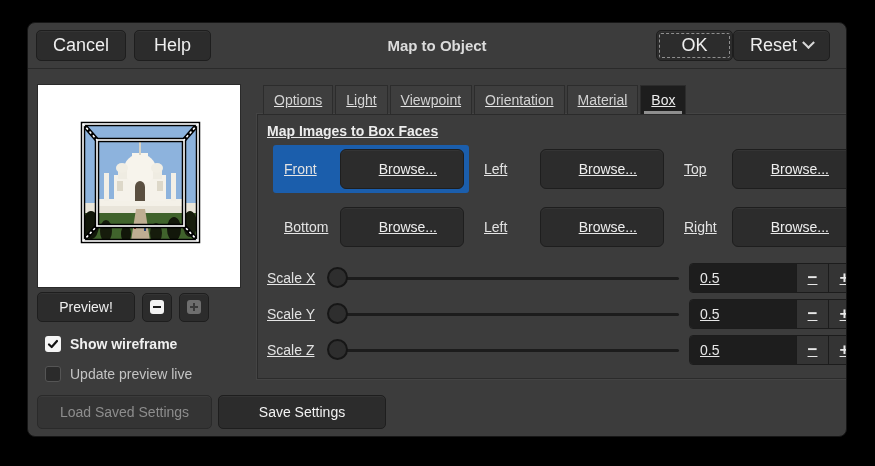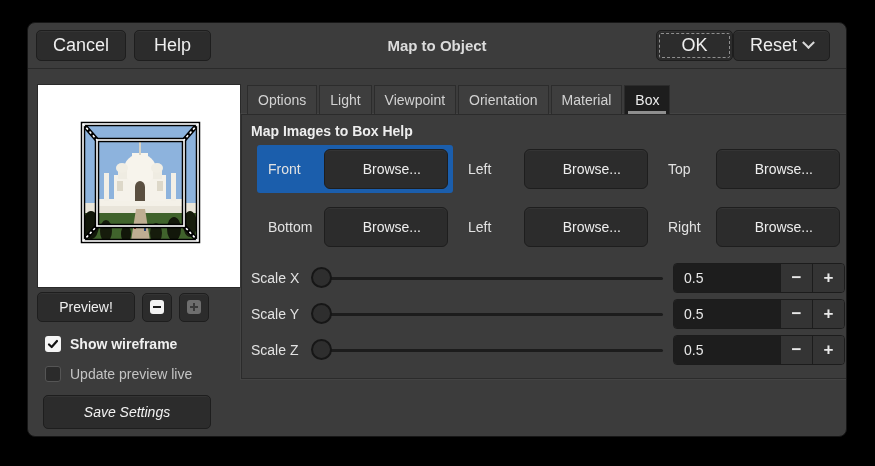--- a/index.html
+++ b/index.html
@@ -22,21 +22,21 @@
            font-weight:bold; font-size:15px; color:#dcdcdc; pointer-events:none; }
   .hright { margin-left:auto; display:flex; }
   .reset-btn { gap:7px; }
   .chev { width:9px; height:9px; border-right:2px solid #d8d8d8;
           border-bottom:2px solid #d8d8d8; transform:rotate(45deg) translate(-2px,-2px); }
   .ok-btn { outline:1px dashed #8f8f8f; outline-offset:-4px; margin-right:0; }
 
   
   .content { display:flex; padding:15px 11px 0 9px; }
   .leftcol { width:204px; flex:none; }
-  .rightcol { flex:1; margin-left:0; }
+  .rightcol { flex:1; margin-left:16px;text-decoration:underline; }
 
   
   .preview-box { width:204px; height:204px; background:#ffffff;
                  border:1px solid #2a2a2a; }
   .preview-controls { margin-top:4px; display:flex; align-items:center; }
   .preview-btn { height:30px; width:98px; font-size:14px; }
   .zbtn { width:30px; height:29px; margin-left:7px; }
   .zbtn:first-of-type { margin-left:28px; }
   .zicon { width:14px; height:14px; border-radius:3px; background:#f2f2f2;
            position:relative; }
@@ -91,21 +91,21 @@
   .spin-value { flex:1; background:#1d1d1d; color:#e8e8e8; font-size:14px;
                 display:flex; align-items:center; padding-left:10px; }
   .spin-btn { width:32px; flex:none; background:#343434; border-left:1px solid #1c1c1c;
               color:#e8e8e8; font-size:17px; display:flex; align-items:center;
               justify-content:center; font-weight:bold; }
 
   
   .footer { display:flex; margin:13px 0 0 9px; }
   .fbtn { height:34px; border-radius:5px; font-size:14px; }
   .load-btn { width:175px; color:#8d8d8d; background:#343434; border-color:#2a2a2a; }
-  .save-btn { width:168px; margin-left:6px; color:#f2f2f2;font-style:italic; }
+  .save-btn { width:168px; margin-left:6px; color:#f2f2f2; }
 </style>
 </head>
 <body>
 
 <div class="window">
 
   <div class="header">
     <div class="btn hbtn">Cancel</div>
     <div class="btn hbtn">Help</div>
     <div class="title">Map to Object</div>
@@ -201,21 +201,21 @@
       <div class="tabbar">
         <div class="tab">Options</div>
         <div class="tab">Light</div>
         <div class="tab">Viewpoint</div>
         <div class="tab">Orientation</div>
         <div class="tab">Material</div>
         <div class="tab active">Box</div>
       </div>
 
       <div class="frame">
-        <div class="section-heading">Map Images to Box Help</div>
+        <div class="section-heading">Map Images to Box Faces</div>
 
         <div class="faces">
           <div class="face-cell selected">
             <span class="face-label">Front</span>
             <div class="btn browse-btn">Browse...</div>
           </div>
           <div class="face-cell">
             <span class="face-label">Left</span>
             <div class="btn browse-btn">Browse...</div>
           </div>
@@ -273,16 +273,17 @@
               <div class="spin-btn">−</div>
               <div class="spin-btn">+</div>
             </div>
           </div>
         </div>
       </div>
     </div>
   </div>
 
   <div class="footer">
+    <div class="btn fbtn load-btn">Load Saved Settings</div>
     <div class="btn fbtn save-btn">Save Settings</div>
   </div>
 
 </div>
 
 </body></html>

